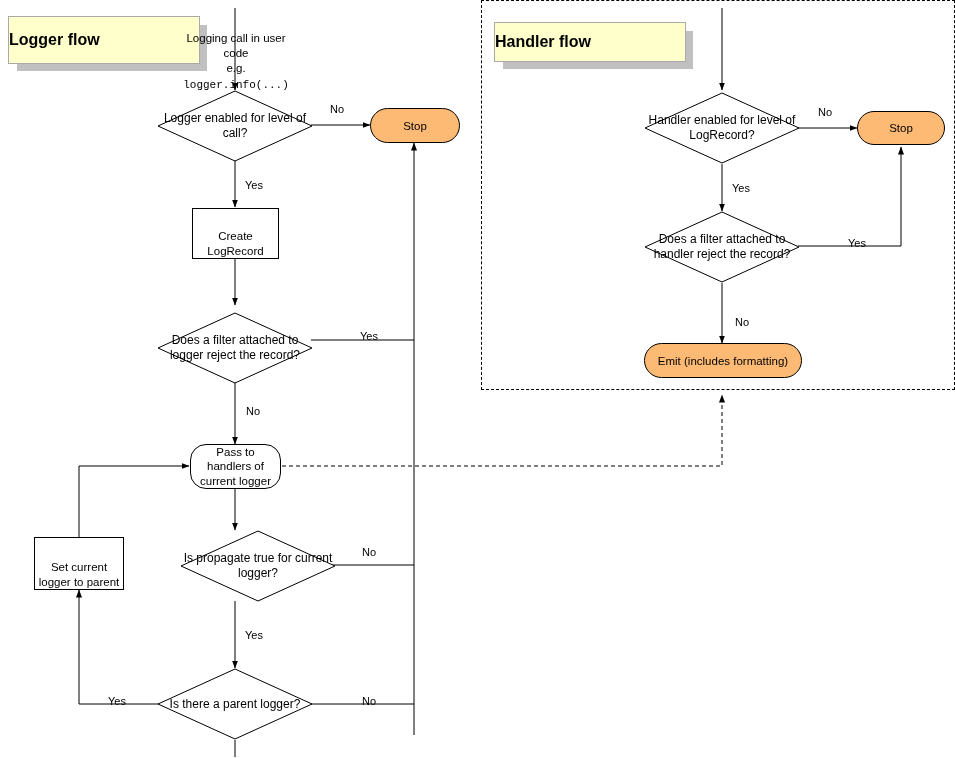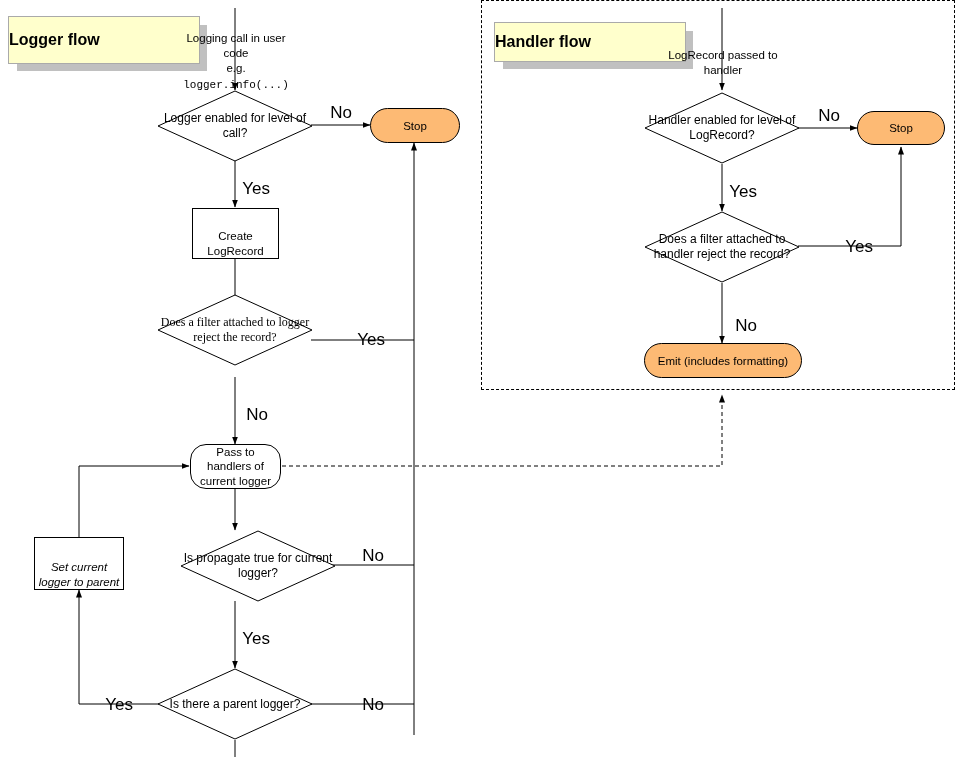--- a/index.html
+++ b/index.html
@@ -83,23 +83,23 @@
   
   .freetext {
     font-size: 11.5px;
     line-height: 1.3;
     color: #000000;
     text-align: center;
     white-space: pre-line;
   }
   .mono { font-family: "Liberation Mono", monospace; font-size: 11px; }
   .edgelabel {
-    font-size: 17px;
-    color: #000000;
-    text-align: right;
+    font-size: 11px;
+    color: #000000;
+    text-align: center;
   }
 
   
   #wires {
     position: absolute;
     left: 0; top: 0;
     width: 955px;
     height: 758px;
     pointer-events: none;
   }
@@ -186,21 +186,21 @@
 
   <div class="abs terminator" style="left:370px; top:108px; width:90px; height:35px;">
     <span>Stop</span>
   </div>
 
   <div class="abs procbox" style="left:192px; top:208px; width:87px; height:51px;">
     <span style="white-space:pre-line;">Create
 LogRecord</span>
   </div>
 
-  <div class="diamond-wrap" style="left:157px; top:294px; width:156px; height:72px;font-family:Liberation Serif, serif;">
+  <div class="diamond-wrap" style="left:157px; top:312px; width:156px; height:72px;">
     <svg width="156" height="72" viewBox="0 0 156 72" xmlns="http://www.w3.org/2000/svg">
       <polygon points="78,1 155,36 78,71 1,36" fill="#ffffff" stroke="#000000" stroke-width="1"></polygon>
     </svg>
     <div class="diamond-label">Does a filter attached
 to logger reject the
 record?</div>
   </div>
 
   <div class="abs procbox" style="left:190px; top:444px; width:91px; height:45px;border-radius:16px;">
     <span style="white-space:pre-line;">Pass to
@@ -218,37 +218,33 @@
 
   <div class="diamond-wrap" style="left:157px; top:668px; width:156px; height:72px;">
     <svg width="156" height="72" viewBox="0 0 156 72" xmlns="http://www.w3.org/2000/svg">
       <polygon points="78,1 155,36 78,71 1,36" fill="#ffffff" stroke="#000000" stroke-width="1"></polygon>
     </svg>
     <div class="diamond-label">Is there a parent
 logger?</div>
   </div>
 
   <div class="abs procbox" style="left:34px; top:537px; width:90px; height:53px;">
-    <span style="white-space:pre-line;font-style:italic;">Set current
+    <span style="white-space:pre-line;">Set current
 logger to parent</span>
   </div>
 
   <div class="abs edgelabel" style="left:322px; top:103px; width:30px;">No</div>
   <div class="abs edgelabel" style="left:238px; top:179px; width:32px;">Yes</div>
   <div class="abs edgelabel" style="left:353px; top:330px; width:32px;">Yes</div>
   <div class="abs edgelabel" style="left:238px; top:405px; width:30px;">No</div>
   <div class="abs edgelabel" style="left:354px; top:546px; width:30px;">No</div>
   <div class="abs edgelabel" style="left:238px; top:629px; width:32px;">Yes</div>
   <div class="abs edgelabel" style="left:101px; top:695px; width:32px;">Yes</div>
   <div class="abs edgelabel" style="left:354px; top:695px; width:30px;">No</div>
 
-  <div class="abs freetext" style="left:648px; top:33px; width:150px;">
-    <span>LogRecord passed to
-handler</span>
-  </div>
 
   <div class="diamond-wrap" style="left:644px; top:92px; width:156px; height:72px;">
     <svg width="156" height="72" viewBox="0 0 156 72" xmlns="http://www.w3.org/2000/svg">
       <polygon points="78,1 155,36 78,71 1,36" fill="#ffffff" stroke="#000000" stroke-width="1"></polygon>
     </svg>
     <div class="diamond-label">Handler enabled for
 level of LogRecord?</div>
   </div>
 
   <div class="abs terminator" style="left:857px; top:111px; width:88px; height:34px;">

